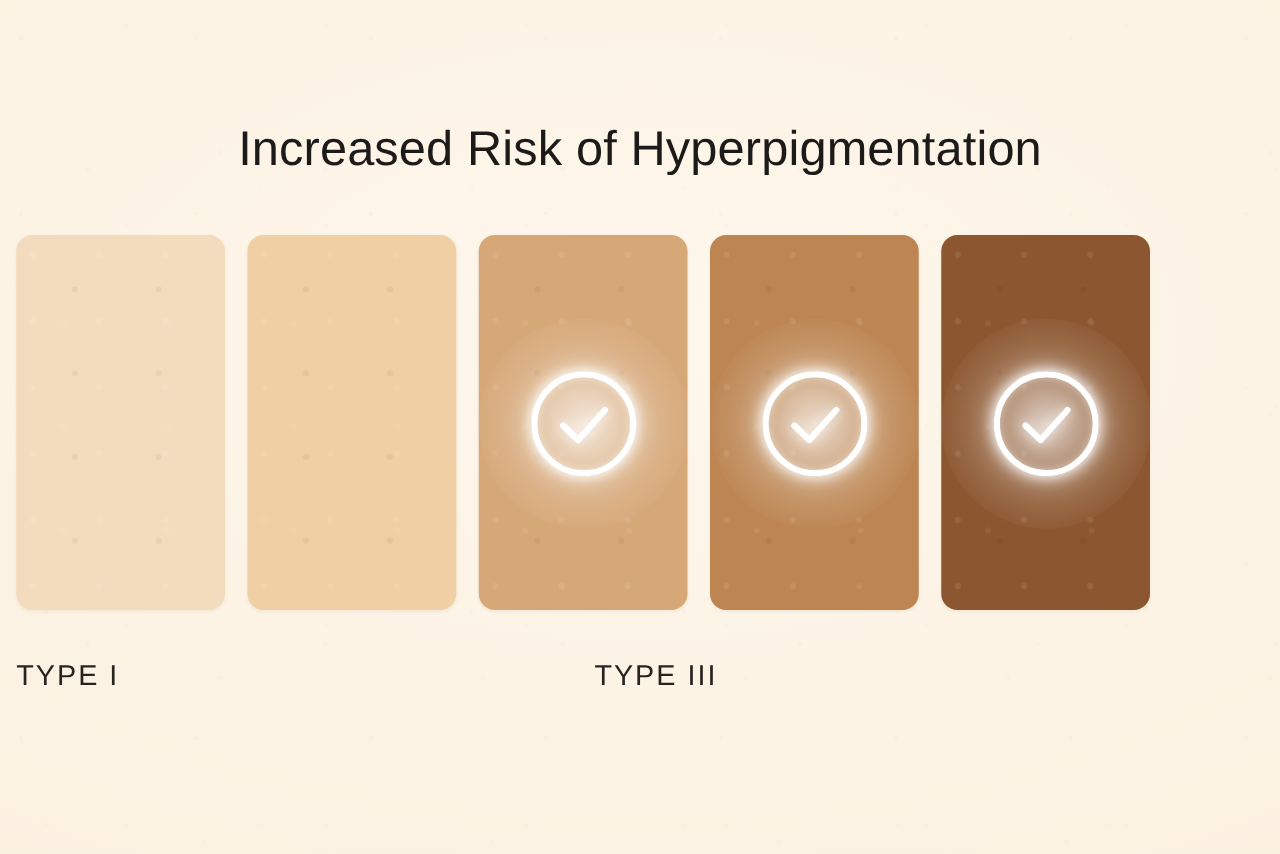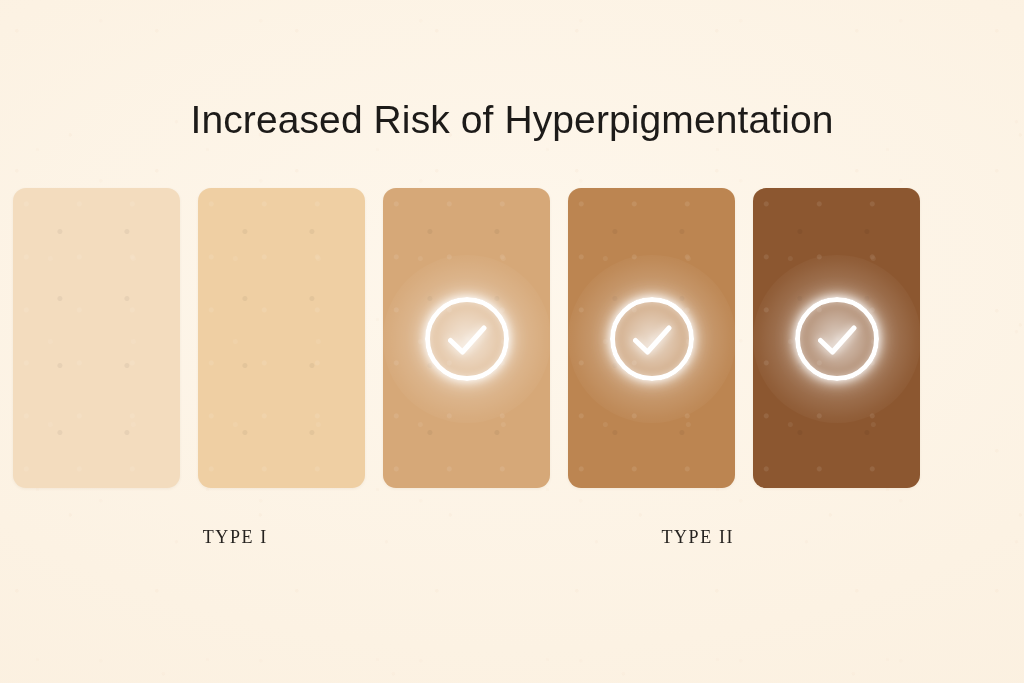--- a/index.html
+++ b/index.html
@@ -143,27 +143,26 @@
     position: absolute;
     top: 527px;
     left: 13px;
     width: 907px;
     display: flex;
     gap: 18px;
     z-index: 3;
   }
   .type-label {
     flex: 1 1 0;
-    text-align: center;
-    font-size: 18px;
+    text-align: left;
+    font-size: 23px;
     font-weight: 400;
     letter-spacing: 1.6px;
     color: #262320;
     white-space: nowrap;
-    font-family: Liberation Serif, serif;
   }
 </style>
 </head>
 <body>
 
 <div id="infographic">
 
   <h1 id="title">Increased Risk of Hyperpigmentation</h1>
 
   <div id="scale-row">
@@ -200,16 +199,16 @@
           <div class="badge-ring"></div>
           <svg class="badge-check" viewBox="0 0 84 84">
             <path d="M25.5 43.5 L37.5 55 L59 31" fill="none" stroke="#FFFFFF" stroke-width="5" stroke-linecap="round" stroke-linejoin="round"></path>
           </svg>
         </div>
       </div>
     </div>
 
   <div id="label-row">
       <div class="type-label">TYPE I</div>
-      <div class="type-label">TYPE II</div>
+      <div class="type-label">TYPE III</div>
     </div>
 
 </div>
 
 </body></html>

